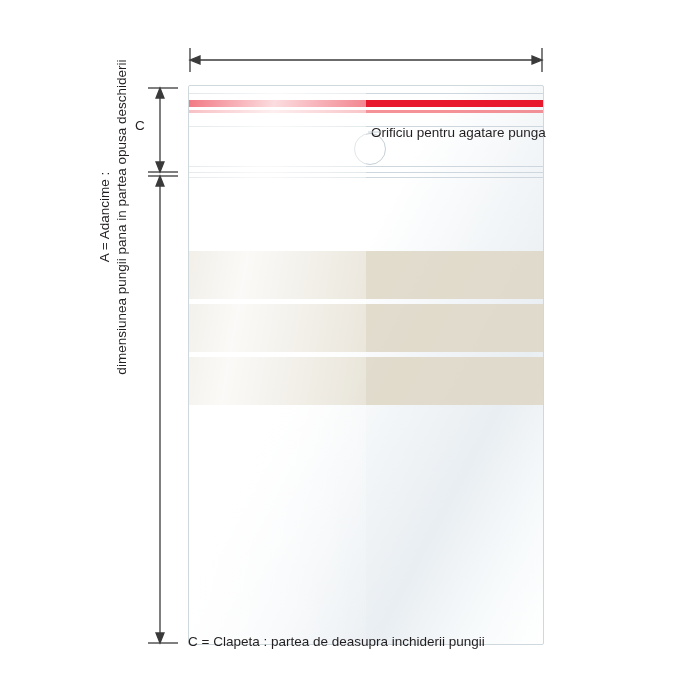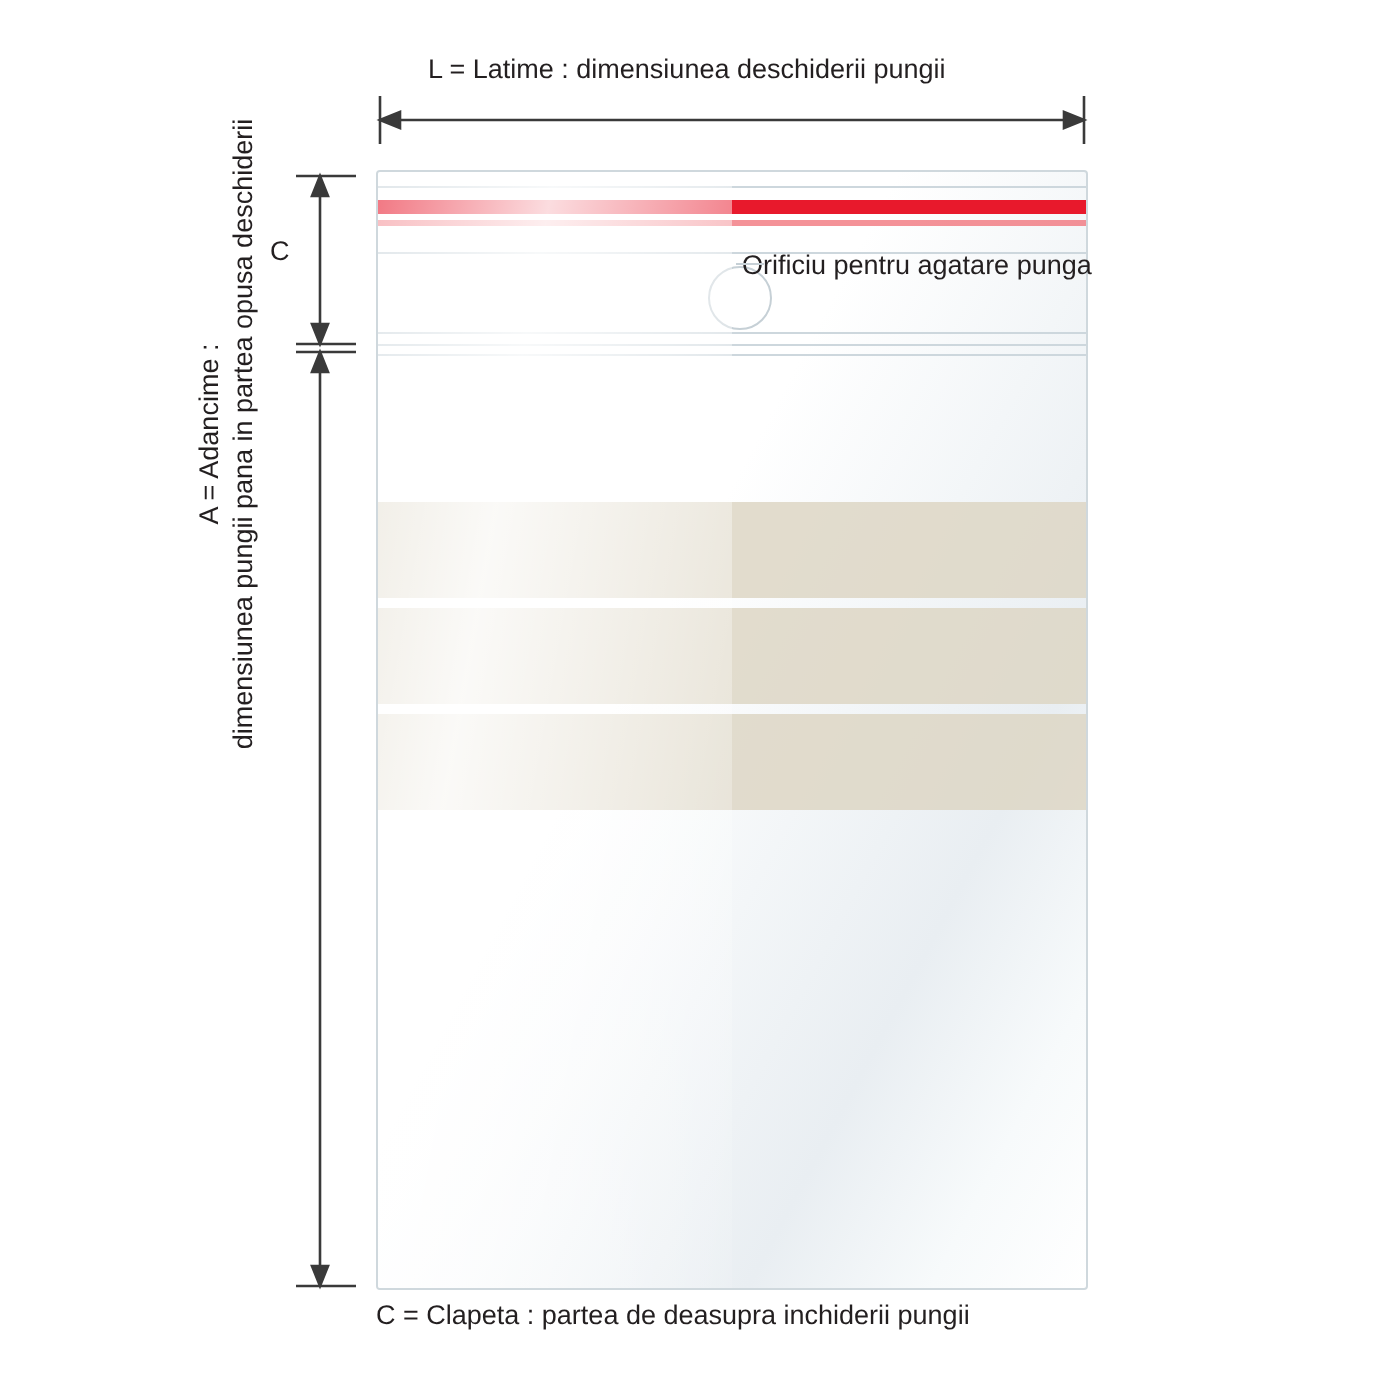--- a/index.html
+++ b/index.html
@@ -27,21 +27,21 @@
     line-height: 1.25;
     color: #231f20;
     white-space: nowrap;
   }
   #label-width {
     left: 214px;
     top: 27px;
   }
   #label-flap {
     left: 188px;
-    top: 650px;
+    top: 634px;
   }
   #label-hole {
     left: 371px;
     top: 125px;
   }
   #label-c {
     left: 135px;
     top: 118px;
     font-size: 13.5px;
   }
@@ -146,21 +146,20 @@
     width: 700px;
     height: 700px;
     pointer-events: none;
   }
 </style>
 </head>
 <body>
 
 <div id="stage">
 
-  <div class="lbl" id="label-width">L = Latime : dimensiunea deschiderii pungii</div>
 
   <div id="bag">
     <div class="seam s1"></div>
     <div class="zip-red"></div>
     <div class="zip-red-2"></div>
     <div class="seam s2"></div>
     <div class="hole"></div>
     <div class="seam s3"></div>
     <div class="seam s4"></div>
     <div class="seam s5"></div>

